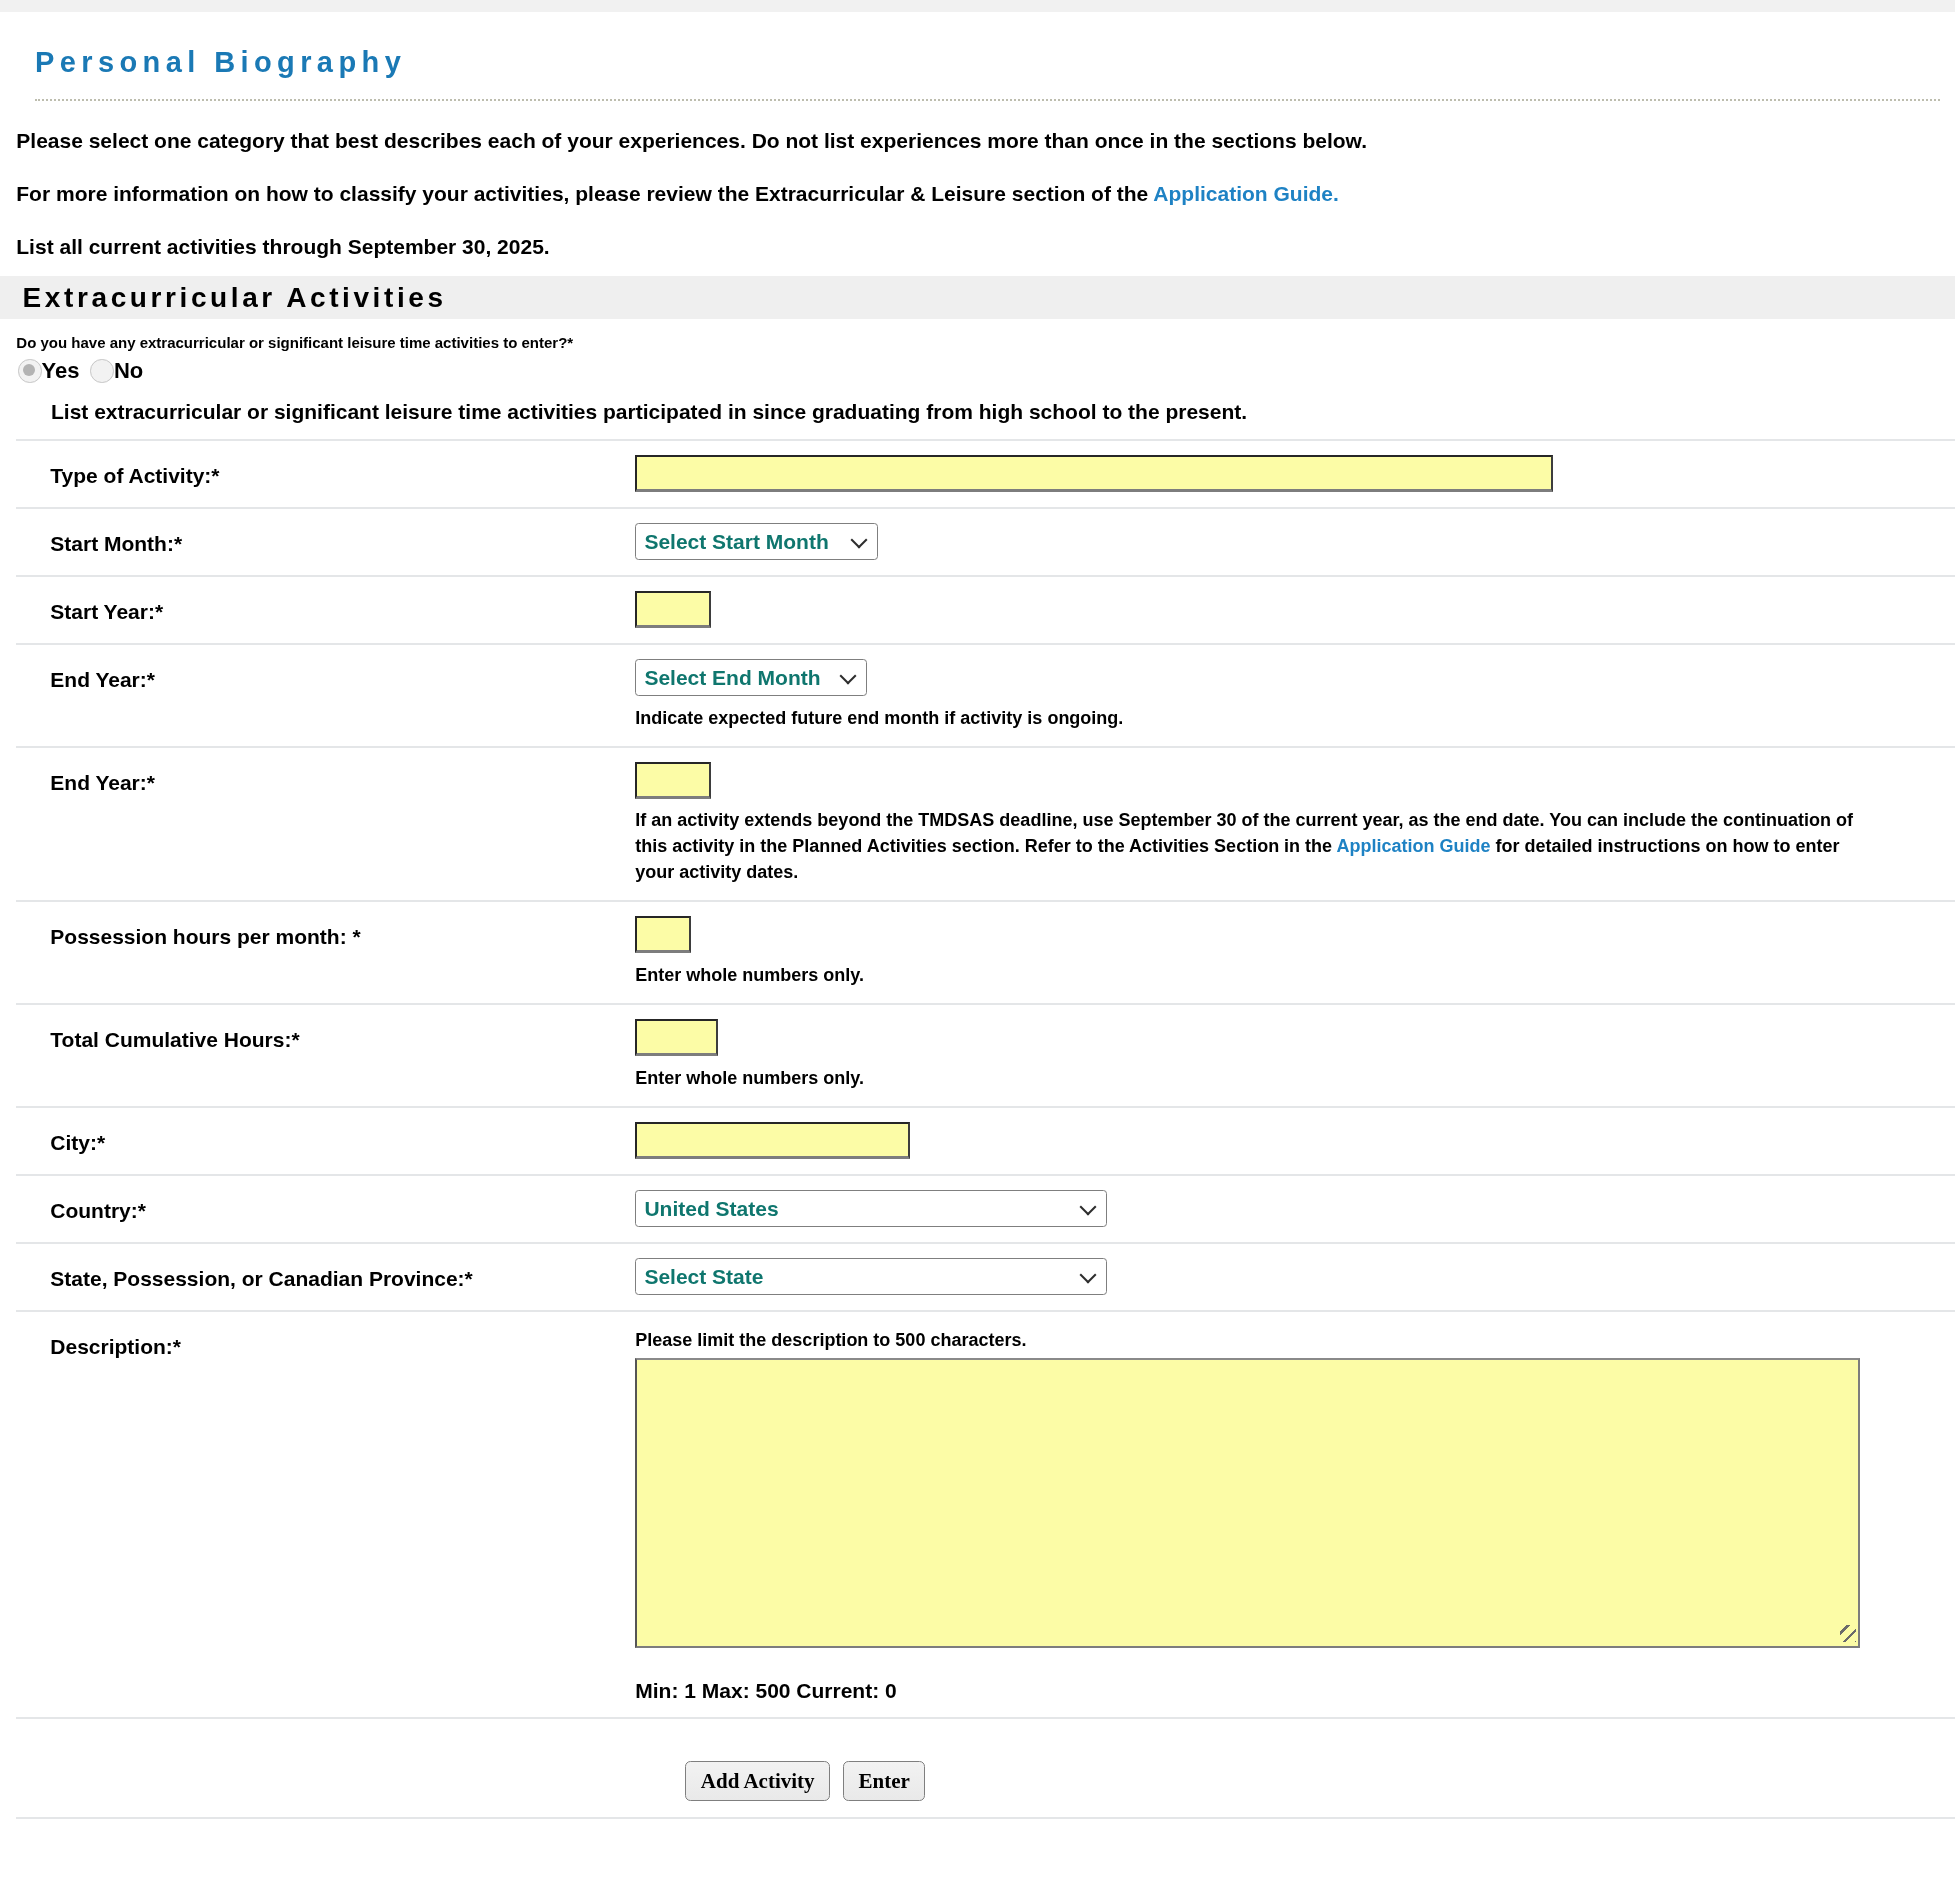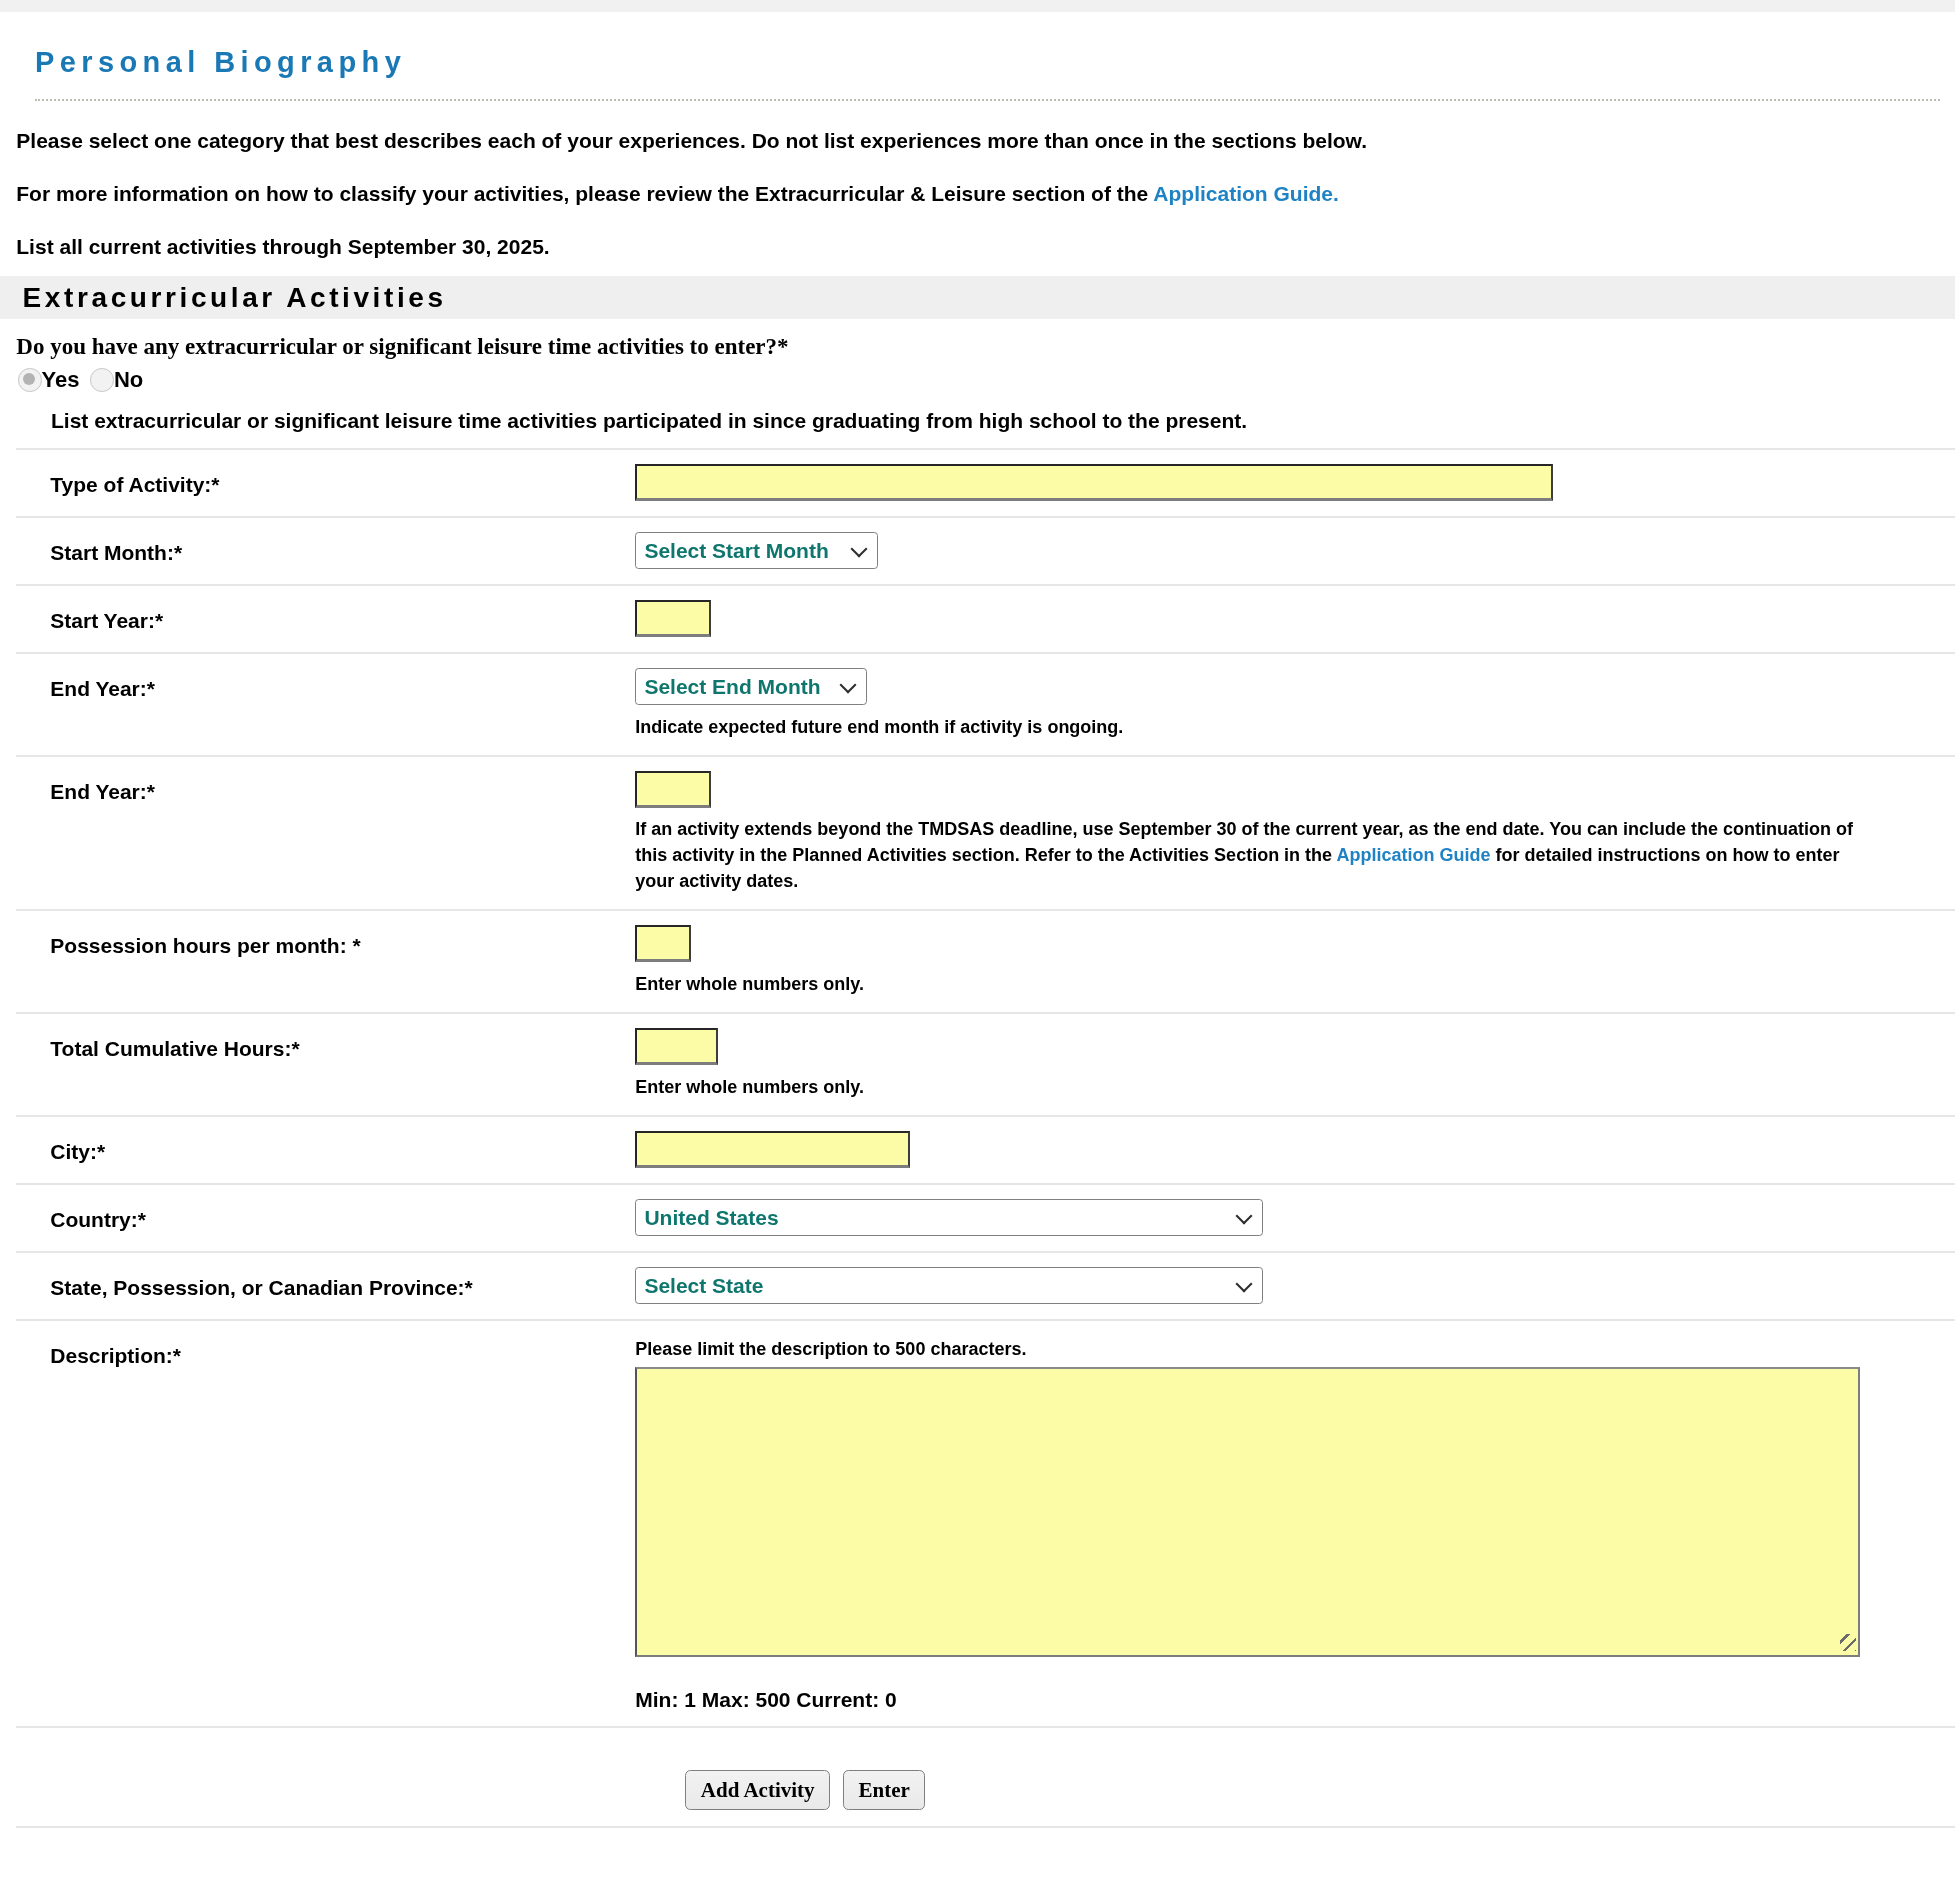--- a/index.html
+++ b/index.html
@@ -15,21 +15,21 @@
     font-size:29px;letter-spacing:5.4px;color:#1a79b5;
     padding-bottom:20px;
     border-bottom:2.7px dotted #bdbdae;
   }
   .intro p{margin:27px 16.3px 0 16.3px;font-size:21px;line-height:26px;}
   a.guide-link{color:#1e82c4;text-decoration:none;cursor:pointer;}
   .section-bar{
     margin-top:16.3px;background:#efefef;height:43px;line-height:43px;
     font-size:28px;letter-spacing:3.6px;padding-left:22.6px;
   }
-  .question{margin:14.5px 16.3px 0 16.3px;font-size:23px;font-family:Liberation Serif, serif;}
+  .question{margin:14.5px 16.3px 0 16.3px;font-size:15px;}
   .radio-row{margin:7.2px 16.3px 0 18px;display:flex;align-items:center;font-size:22px;}
   .radio-row input[type=radio]{
     appearance:none;-webkit-appearance:none;
     width:23.5px;height:23.5px;margin:0;border-radius:50%;
     border:1.8px solid #c6c6c6;background:#f2f2f2;position:relative;cursor:pointer;
     flex:none;
   }
   .radio-row input[type=radio]:checked::before{
     content:"";position:absolute;left:3.6px;top:3.6px;width:12.7px;height:12.7px;
     border-radius:50%;background:#b3b3b3;
@@ -62,21 +62,21 @@
   .select-wrap{position:relative;display:inline-block;}
   .select-wrap select{
     appearance:none;-webkit-appearance:none;
     background:#ffffff;border:1.8px solid #7f7f7f;border-radius:3.6px;
     height:37px;box-sizing:border-box;
     font-family:"Liberation Sans",sans-serif;font-weight:700;font-size:21px;color:#0f766e;
     padding:0 40px 0 8.1px;outline:none;cursor:pointer;width:100%;
   }
   .w-sel-sm{width:243px;}
   .w-sel-sm2{width:232px;}
-  .w-sel-lg{width:628px;}
+  .w-sel-lg{width:472px;}
   .chevron{
     position:absolute;right:13.6px;top:11px;width:10px;height:10px;
     border-right:2.7px solid #2d2d2d;border-bottom:2.7px solid #2d2d2d;
     transform:rotate(45deg);pointer-events:none;
   }
   .helper{font-size:18px;line-height:26px;margin-top:8.1px;max-width:1230px;}
   .helper-tight{margin-top:9px;}
   .desc-helper{font-size:18px;margin:3.6px 0 7.2px 0;}
   textarea.description{
     display:block;background:#fcfca6;width:1225px;height:290px;box-sizing:border-box;

